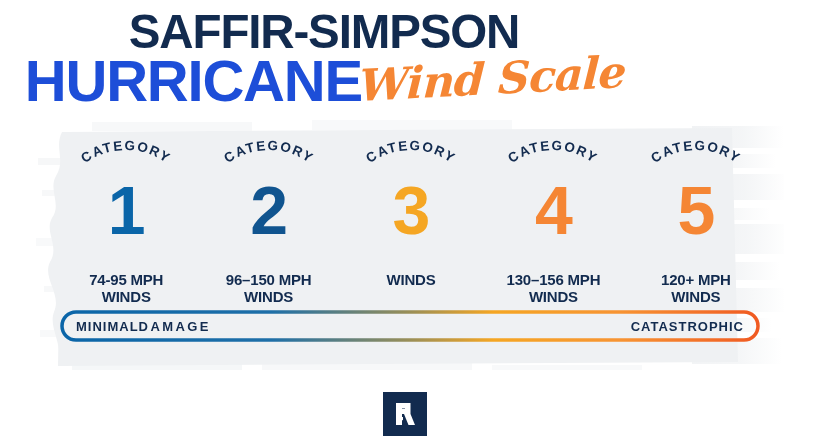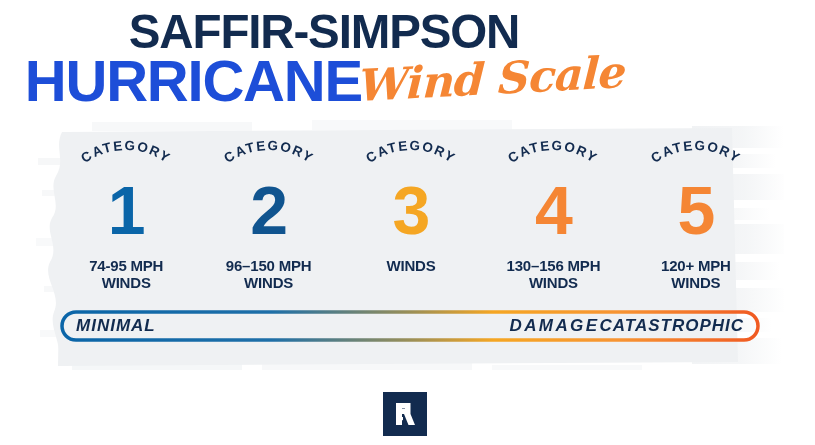--- a/index.html
+++ b/index.html
@@ -82,21 +82,21 @@
   }
   .cat-num{
     font-size:68px;
     font-weight:bold;
     line-height:64px;
     margin-top:-2px;
     letter-spacing:-1px;
     font-family:"Liberation Sans",sans-serif;
   }
   .cat-speed{
-    margin-top:15px;
+    margin-top:29px;
     text-align:center;
     font-size:15px;
     font-weight:bold;
     color:#122B4F;
     line-height:17px;
     letter-spacing:-0.2px;
     white-space:nowrap;
   }
 
   
@@ -105,29 +105,28 @@
     width:700px;height:32px;
   }
   #damage-bar-svg{position:absolute;left:0;top:0;}
   #damage-labels{
     position:absolute;left:0;top:0;width:700px;height:32px;
     display:flex;align-items:center;
     box-sizing:border-box;
     padding:0 16px;
   }
   .dmg-label{
-    font-size:17px;
+    font-size:13px;
     font-weight:bold;
     color:#122B4F;
     letter-spacing:1px;
     white-space:nowrap;
-    font-style:italic;
   }
   #dmg-minimal{flex:0 0 auto;}
-  #dmg-damage{flex:1 1 auto;text-align:right;letter-spacing:2.4px;}
+  #dmg-damage{flex:1 1 auto;text-align:left;letter-spacing:2.4px;}
   #dmg-catastrophic{flex:0 0 auto;}
 
   
   #logo{
     position:absolute;left:383px;top:392px;
     width:44px;height:44px;
     background:#122B4F;
   }
   #logo svg{display:block;}
 </style>

